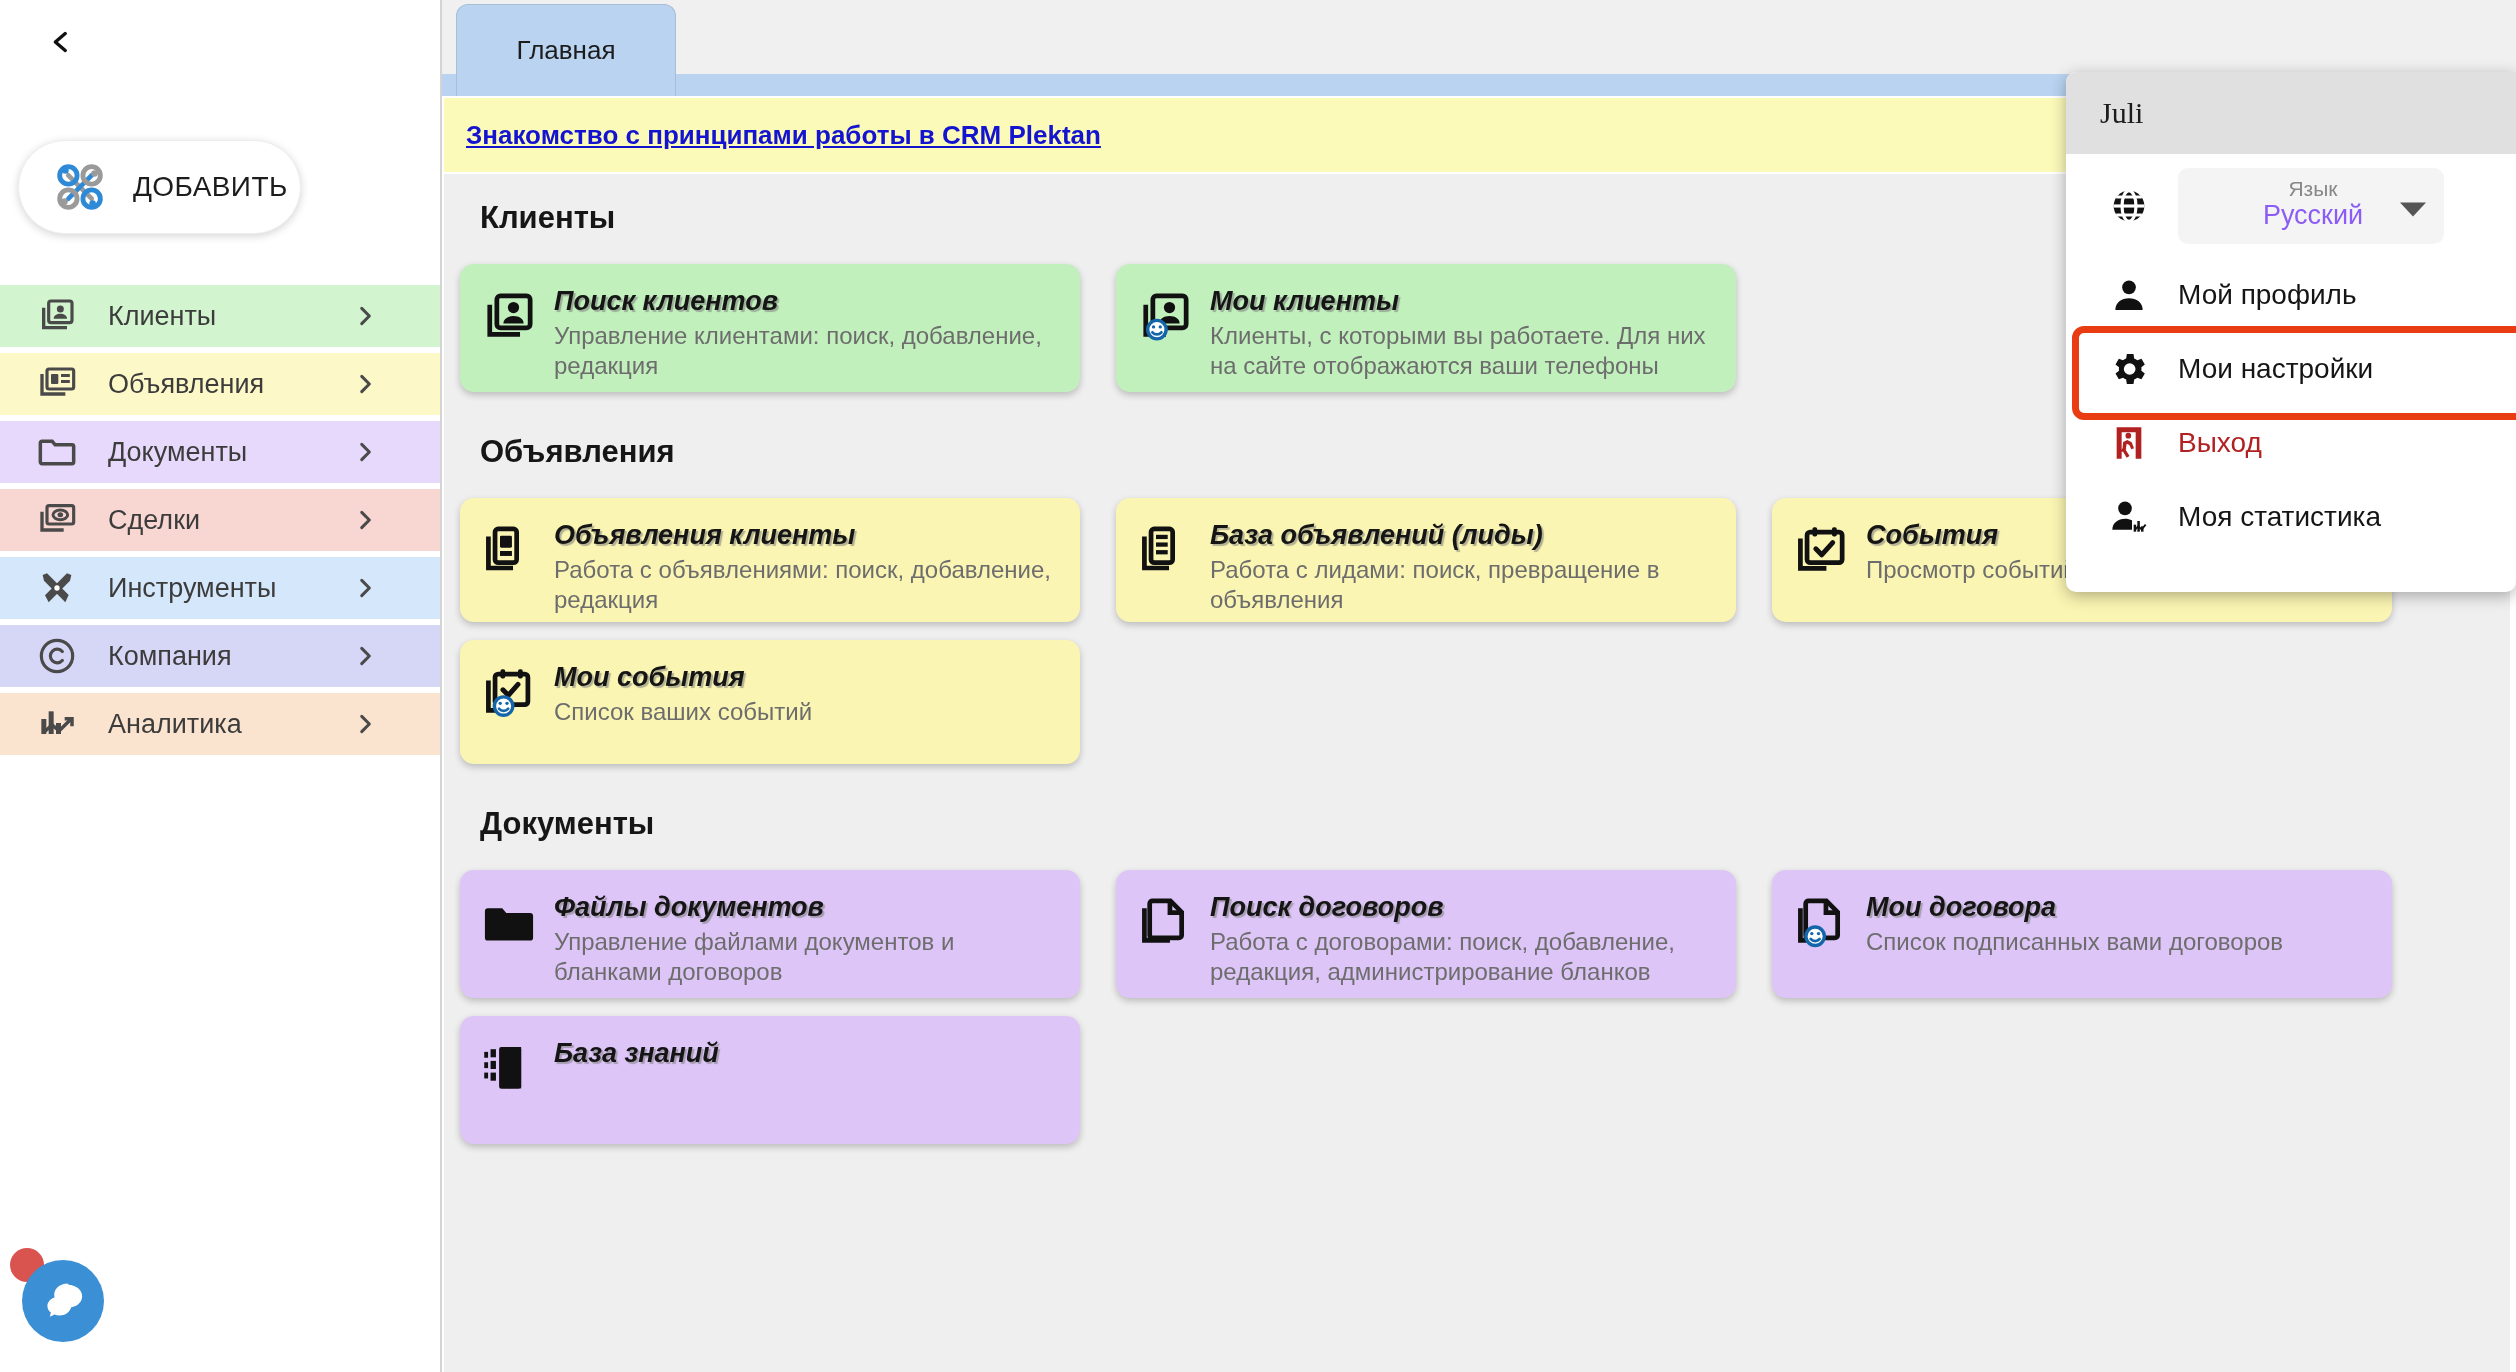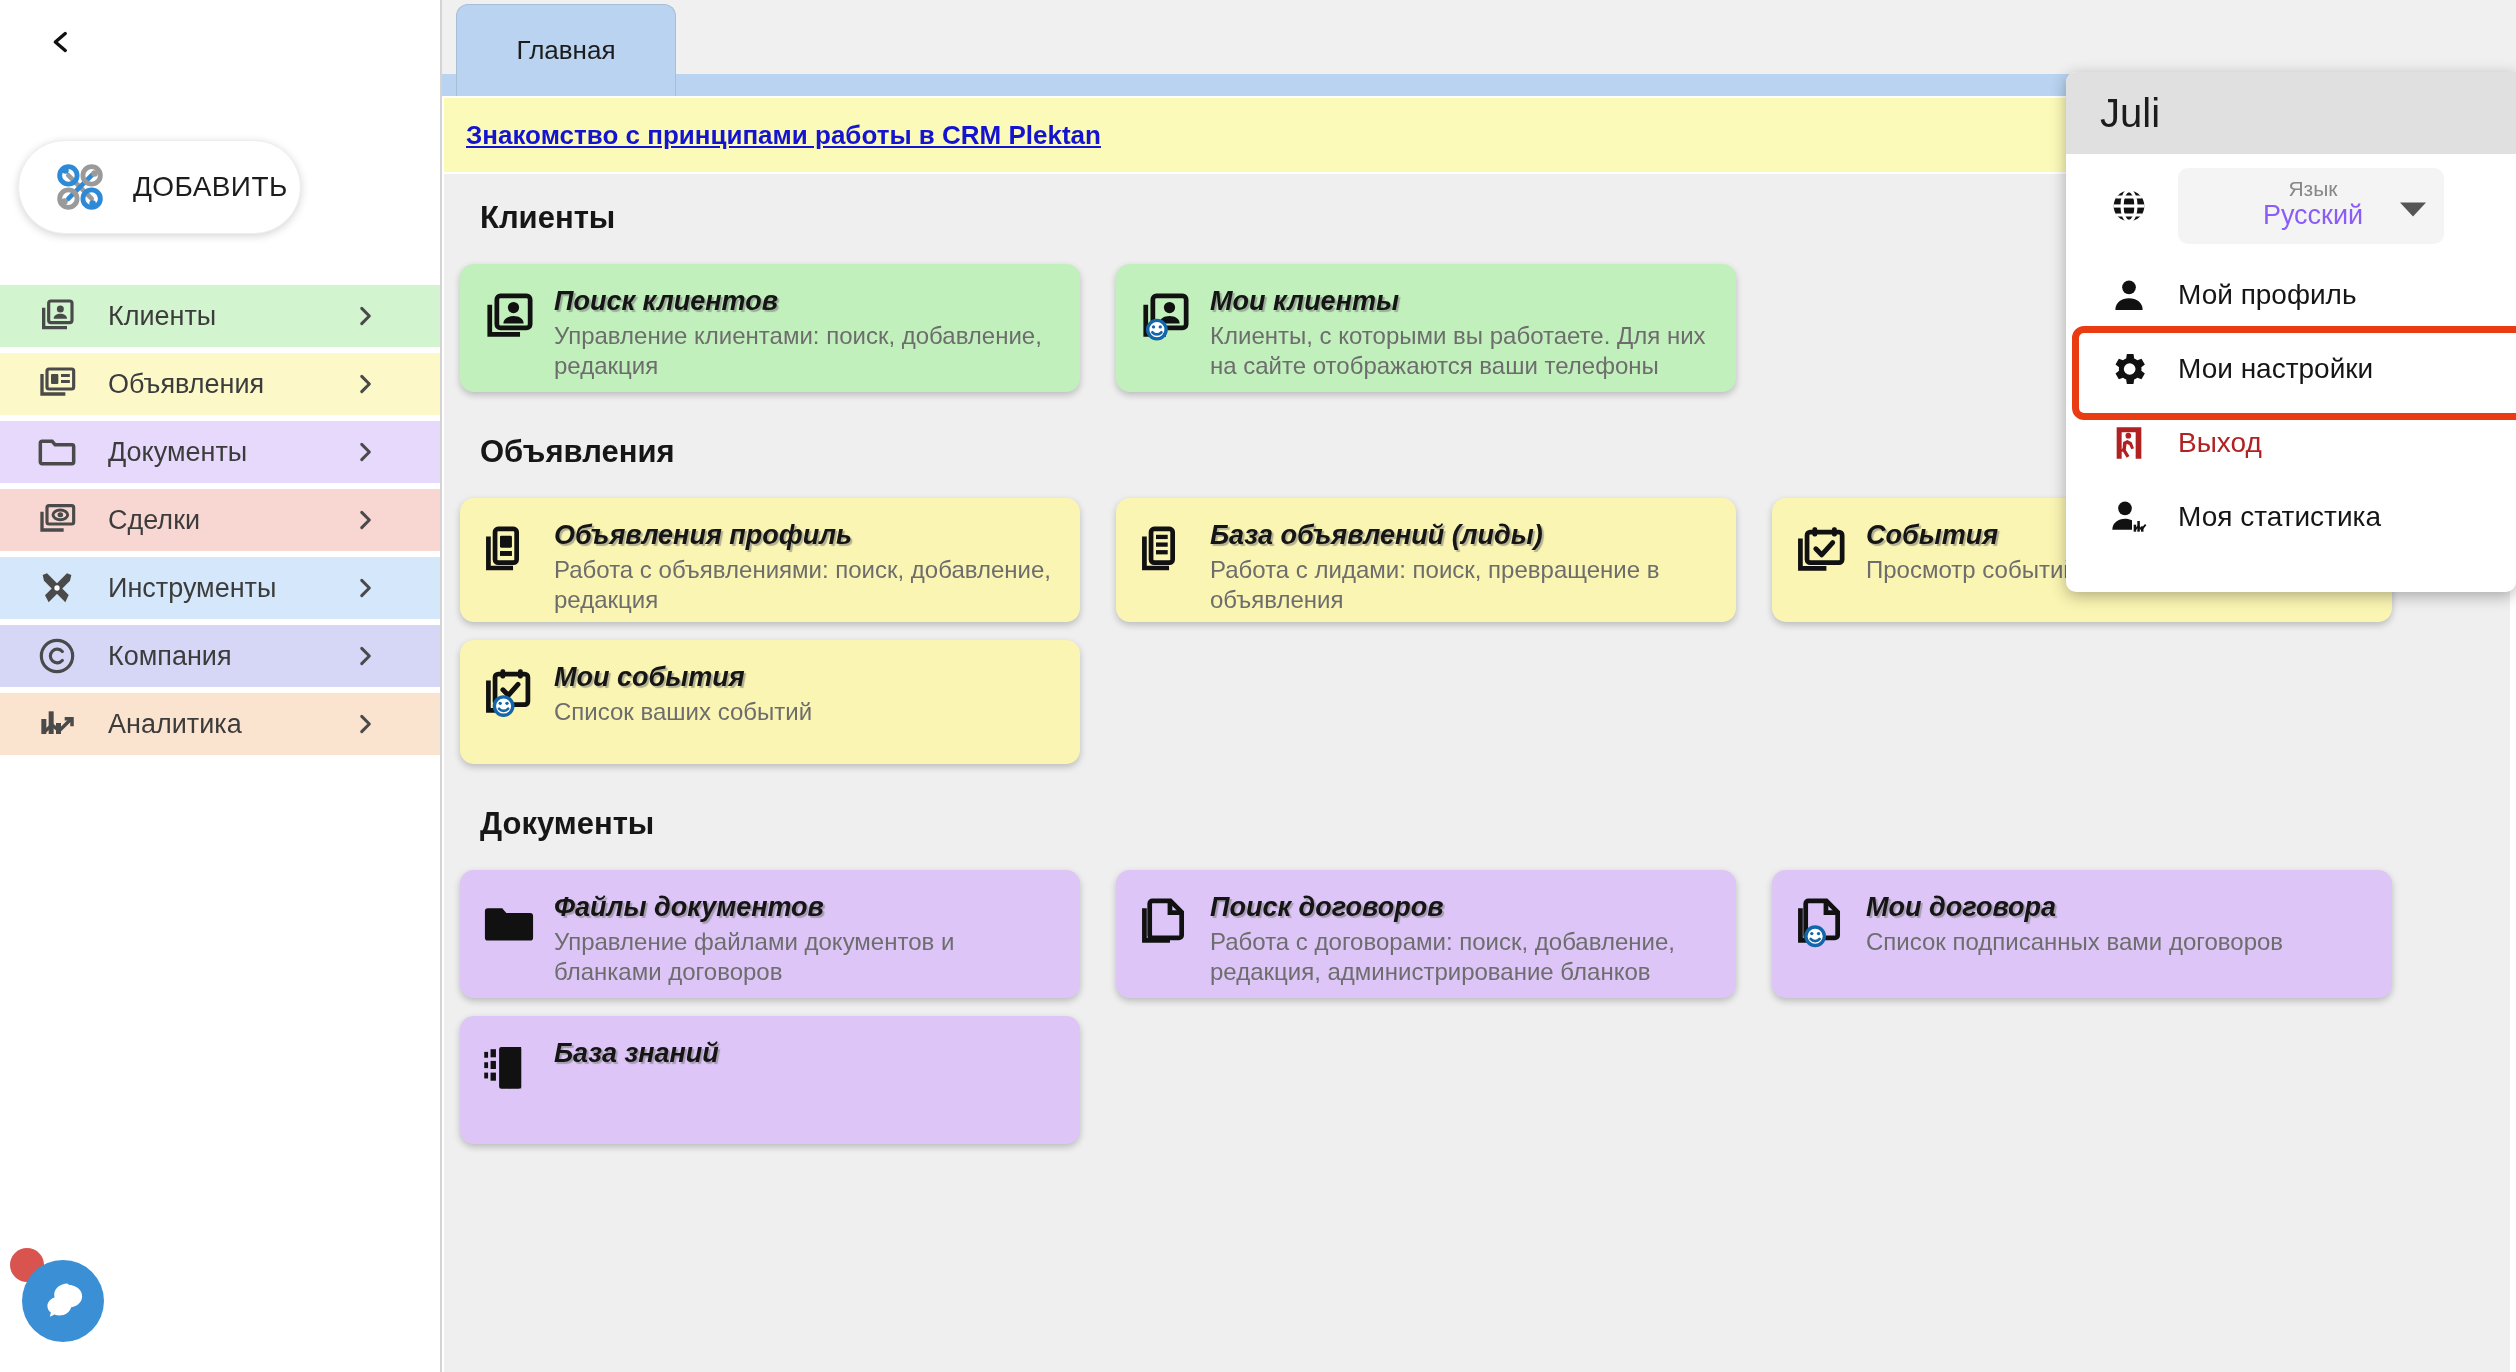--- a/index.html
+++ b/index.html
@@ -200,21 +200,21 @@
     z-index: 60;
     overflow: visible;
     padding-bottom: 38px;
   }
   .user-menu-header {
     background: #e0e0e0;
     height: 82px;
     border-radius: 10px 0 0 0;
     display: flex; align-items: center;
     padding-left: 34px;
-    font-size: 40px; color: #1c1c1c;
+    font-size: 30px; color: #1c1c1c; font-family: Liberation Serif, serif;
   }
   .menu-row {
     display: flex; align-items: center;
     min-height: 74px;
     padding-left: 40px;
     cursor: pointer;
     position: relative;
     text-align: center;
   }
   .menu-row .menu-icon {
@@ -456,21 +456,21 @@
         <h2 class="section-title">Объявления</h2>
         <div class="card-row">
           <div class="card card-yellow">
             <span class="card-icon"><svg viewBox="0 0 24 24" fill="#111">
                 <path d="M1.8 5.6v15h12v-2H3.9v-13z"></path>
                 <rect x="5.8" y="2.2" width="9.6" height="15" rx="1.4" fill="none" stroke="#111" stroke-width="2.1"></rect>
                 <rect x="8" y="5.2" width="5.3" height="5.3" rx=".6"></rect>
                 <rect x="8" y="12" width="5.3" height="2.2"></rect>
               </svg></span>
             <div class="card-body">
-              <div class="card-title">Объявления профиль</div>
+              <div class="card-title">Объявления клиенты</div>
               <div class="card-desc">Работа с объявлениями: поиск, добавление, редакция</div>
             </div>
           </div>
           <div class="card card-yellow">
             <span class="card-icon"><svg viewBox="0 0 24 24" fill="#111">
                 <path d="M1.8 5.6v15h12v-2H3.9v-13z"></path>
                 <rect x="5.8" y="2.2" width="9.6" height="15" rx="1.4" fill="none" stroke="#111" stroke-width="2.1"></rect>
                 <rect x="8" y="4.8" width="5.2" height="1.9"></rect>
                 <rect x="8" y="8.2" width="5.2" height="1.9"></rect>
                 <rect x="8" y="11.6" width="5.2" height="1.9"></rect>

